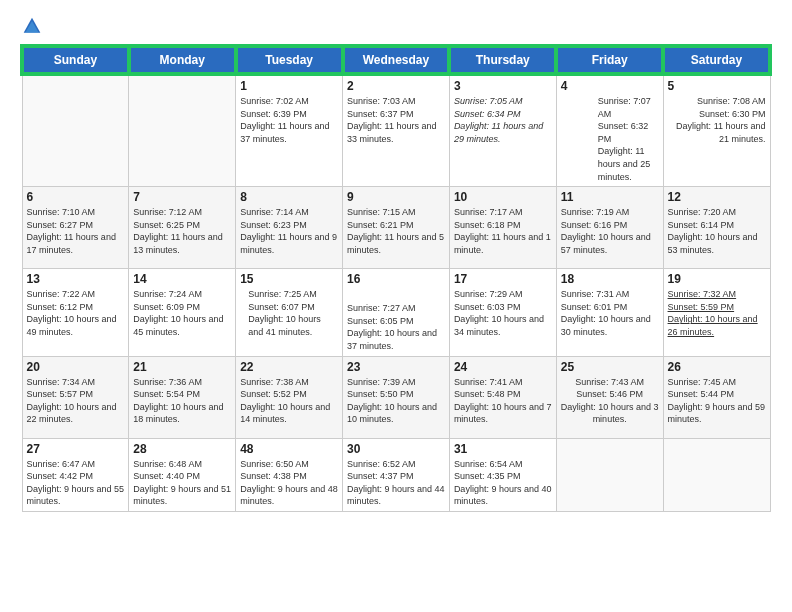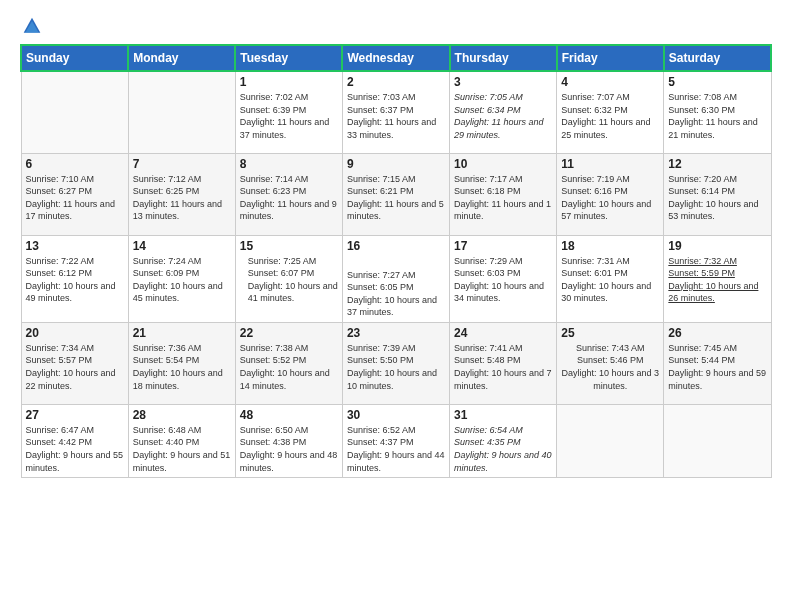--- a/index.html
+++ b/index.html
@@ -61,22 +61,22 @@
       width: 100%;
       border-collapse: collapse;
       table-layout: fixed;
     }
     .calendar th {
       background-color: #2a6bbf;
       color: #fff;
       font-size: 12px;
       font-weight: bold;
       padding: 5px 4px;
-      text-align: left;
-      border: 2px solid #22c55e;
+      text-align: center;
+      border: 4px solid #22c55e;
     }
     .calendar td {
       border: 1px solid #ccc;
       vertical-align: top;
       padding: 3px 4px;
       font-size: 9.5px;
       color: #333;
       height: 82px;
       background: #fff;
     }
@@ -151,27 +151,27 @@
 Daylight: 11 hours and 33 minutes.</div>
           </td>
           <td>
             <div class="day-number">3</div>
             <div class="day-info" style="white-space: pre-line; font-style: italic;">Sunrise: 7:05 AM
 Sunset: 6:34 PM
 Daylight: 11 hours and 29 minutes.</div>
           </td>
           <td>
             <div class="day-number">4</div>
-            <div class="day-info" style="white-space: pre-line;">Sunrise: 7:07 AM
+            <div class="day-info" style="white-space: pre-line; margin-left: 37px;">Sunrise: 7:07 AM
 Sunset: 6:32 PM
 Daylight: 11 hours and 25 minutes.</div>
           </td>
           <td>
             <div class="day-number">5</div>
-            <div class="day-info" style="white-space: pre-line;">Sunrise: 7:08 AM
+            <div class="day-info" style="white-space: pre-line; text-align: right;">Sunrise: 7:08 AM
 Sunset: 6:30 PM
 Daylight: 11 hours and 21 minutes.</div>
           </td>
         </tr>
         <tr>
           <td>
             <div class="day-number">6</div>
             <div class="day-info" style="white-space: pre-line;">Sunrise: 7:10 AM
 Sunset: 6:27 PM
 Daylight: 11 hours and 17 minutes.</div>
@@ -321,21 +321,21 @@
 Daylight: 9 hours and 48 minutes.</div>
           </td>
           <td>
             <div class="day-number">30</div>
             <div class="day-info" style="white-space: pre-line;">Sunrise: 6:52 AM
 Sunset: 4:37 PM
 Daylight: 9 hours and 44 minutes.</div>
           </td>
           <td>
             <div class="day-number">31</div>
-            <div class="day-info" style="white-space: pre-line; font-style: italic;">Sunrise: 6:54 AM
+            <div class="day-info" style="white-space: pre-line;">Sunrise: 6:54 AM
 Sunset: 4:35 PM
 Daylight: 9 hours and 40 minutes.</div>
           </td>
           <td class="empty-cell"></td>
           <td class="empty-cell"></td>
         </tr>
       </tbody>
   </table>
 </div>
 

